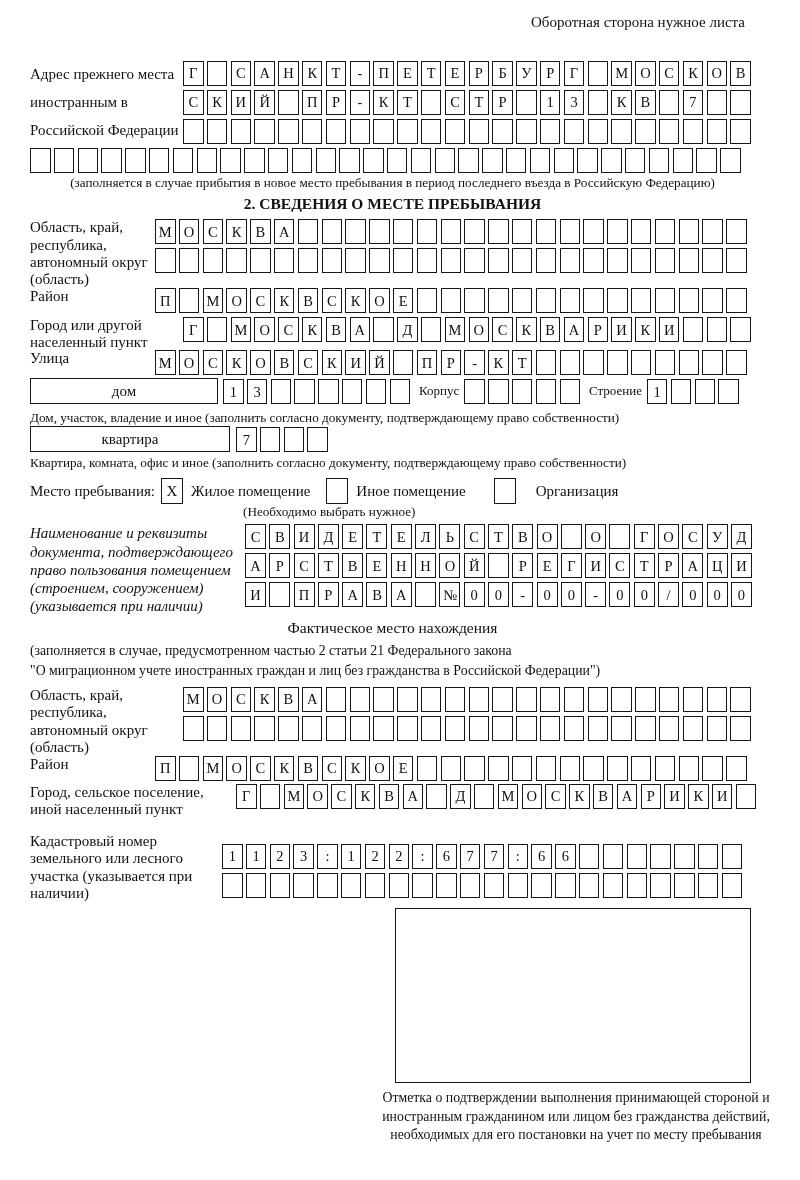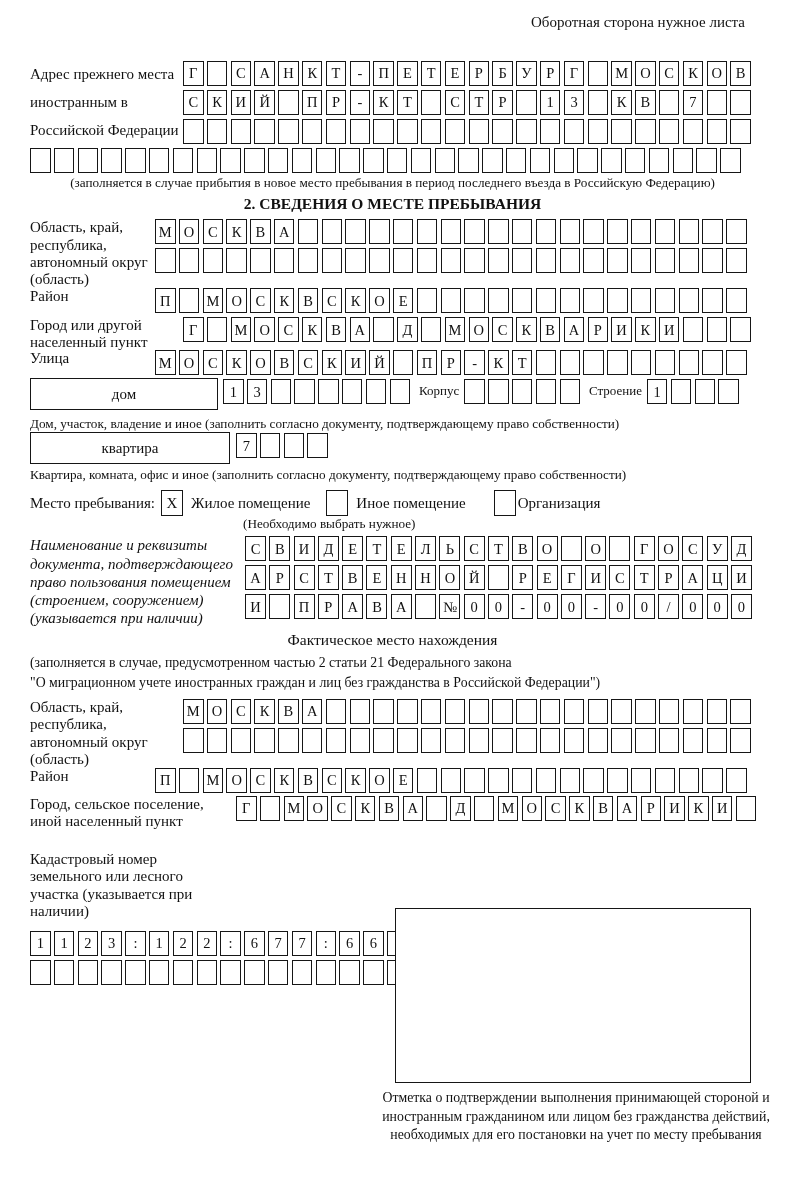--- a/index.html
+++ b/index.html
@@ -31,24 +31,24 @@
   .addr-label { line-height:1.85; }
   .full-row { margin-top:4px; }
 
   .caption { font-size:13.2px; }
   .center { text-align:center; }
   .note-top { margin-top:2px; }
 
   .section-title { margin-top:4px; font-size:15.5px; font-weight:bold; text-align:center; height:19px; }
 
   .mt3 { margin-top:3px; } .mt4 { margin-top:4px; } .mt5 { margin-top:5px; }
-  .mt6 { margin-top:22px;flex-direction:column; } .mt7 { margin-top:7px; }
+  .mt6 { margin-top:16px; } .mt7 { margin-top:7px; }
 
   .type-box {
-    border:1.6px solid #161616; height:32px; flex:none;
+    border:1.6px solid #161616; height:26px; flex:none;
     display:flex; align-items:center; justify-content:center; font-size:15px;
   }
   .dom-box { width:188px; margin-right:5px; }
   .kv-box  { width:200px; margin-right:6px; }
   .inline-label { font-size:13px; line-height:26px; flex:none; }
   .house-row .cells, .kv-row .cells { margin-top:1px; }
 
   .chk {
     width:22px; height:26px; flex:none;
     border:1.7px solid #161616;
@@ -397,21 +397,21 @@
   </div>
   <div class="caption mt3">Квартира, комната, офис и иное (заполнить согласно документу, подтверждающему право собственности)</div>
 
   <div class="stay-row mt7">
     <span class="opt">Место пребывания:</span>
     <span class="chk" style="margin-left:6px;">X</span>
     <span class="opt" style="margin-left:8px;">Жилое помещение</span>
     <span class="chk" style="margin-left:16px;"></span>
     <span class="opt" style="margin-left:8px;">Иное помещение</span>
     <span class="chk" style="margin-left:28px;"></span>
-    <span class="opt" style="margin-left:2px;">Организация</span>
+    <span class="opt" style="margin-left:20px;">Организация</span>
   </div>
   <div class="caption choose-note">(Необходимо выбрать нужное)</div>
 
   <div class="row mt3">
     <div class="label doc-label w215">Наименование и реквизиты документа, подтверждающего право пользования помещением (строением, сооружением) (указывается при наличии)</div>
     <div class="cellcol w21cells">
       <div class="cells">
           <span class="cell">С</span>
           <span class="cell">В</span>
           <span class="cell">И</span>

